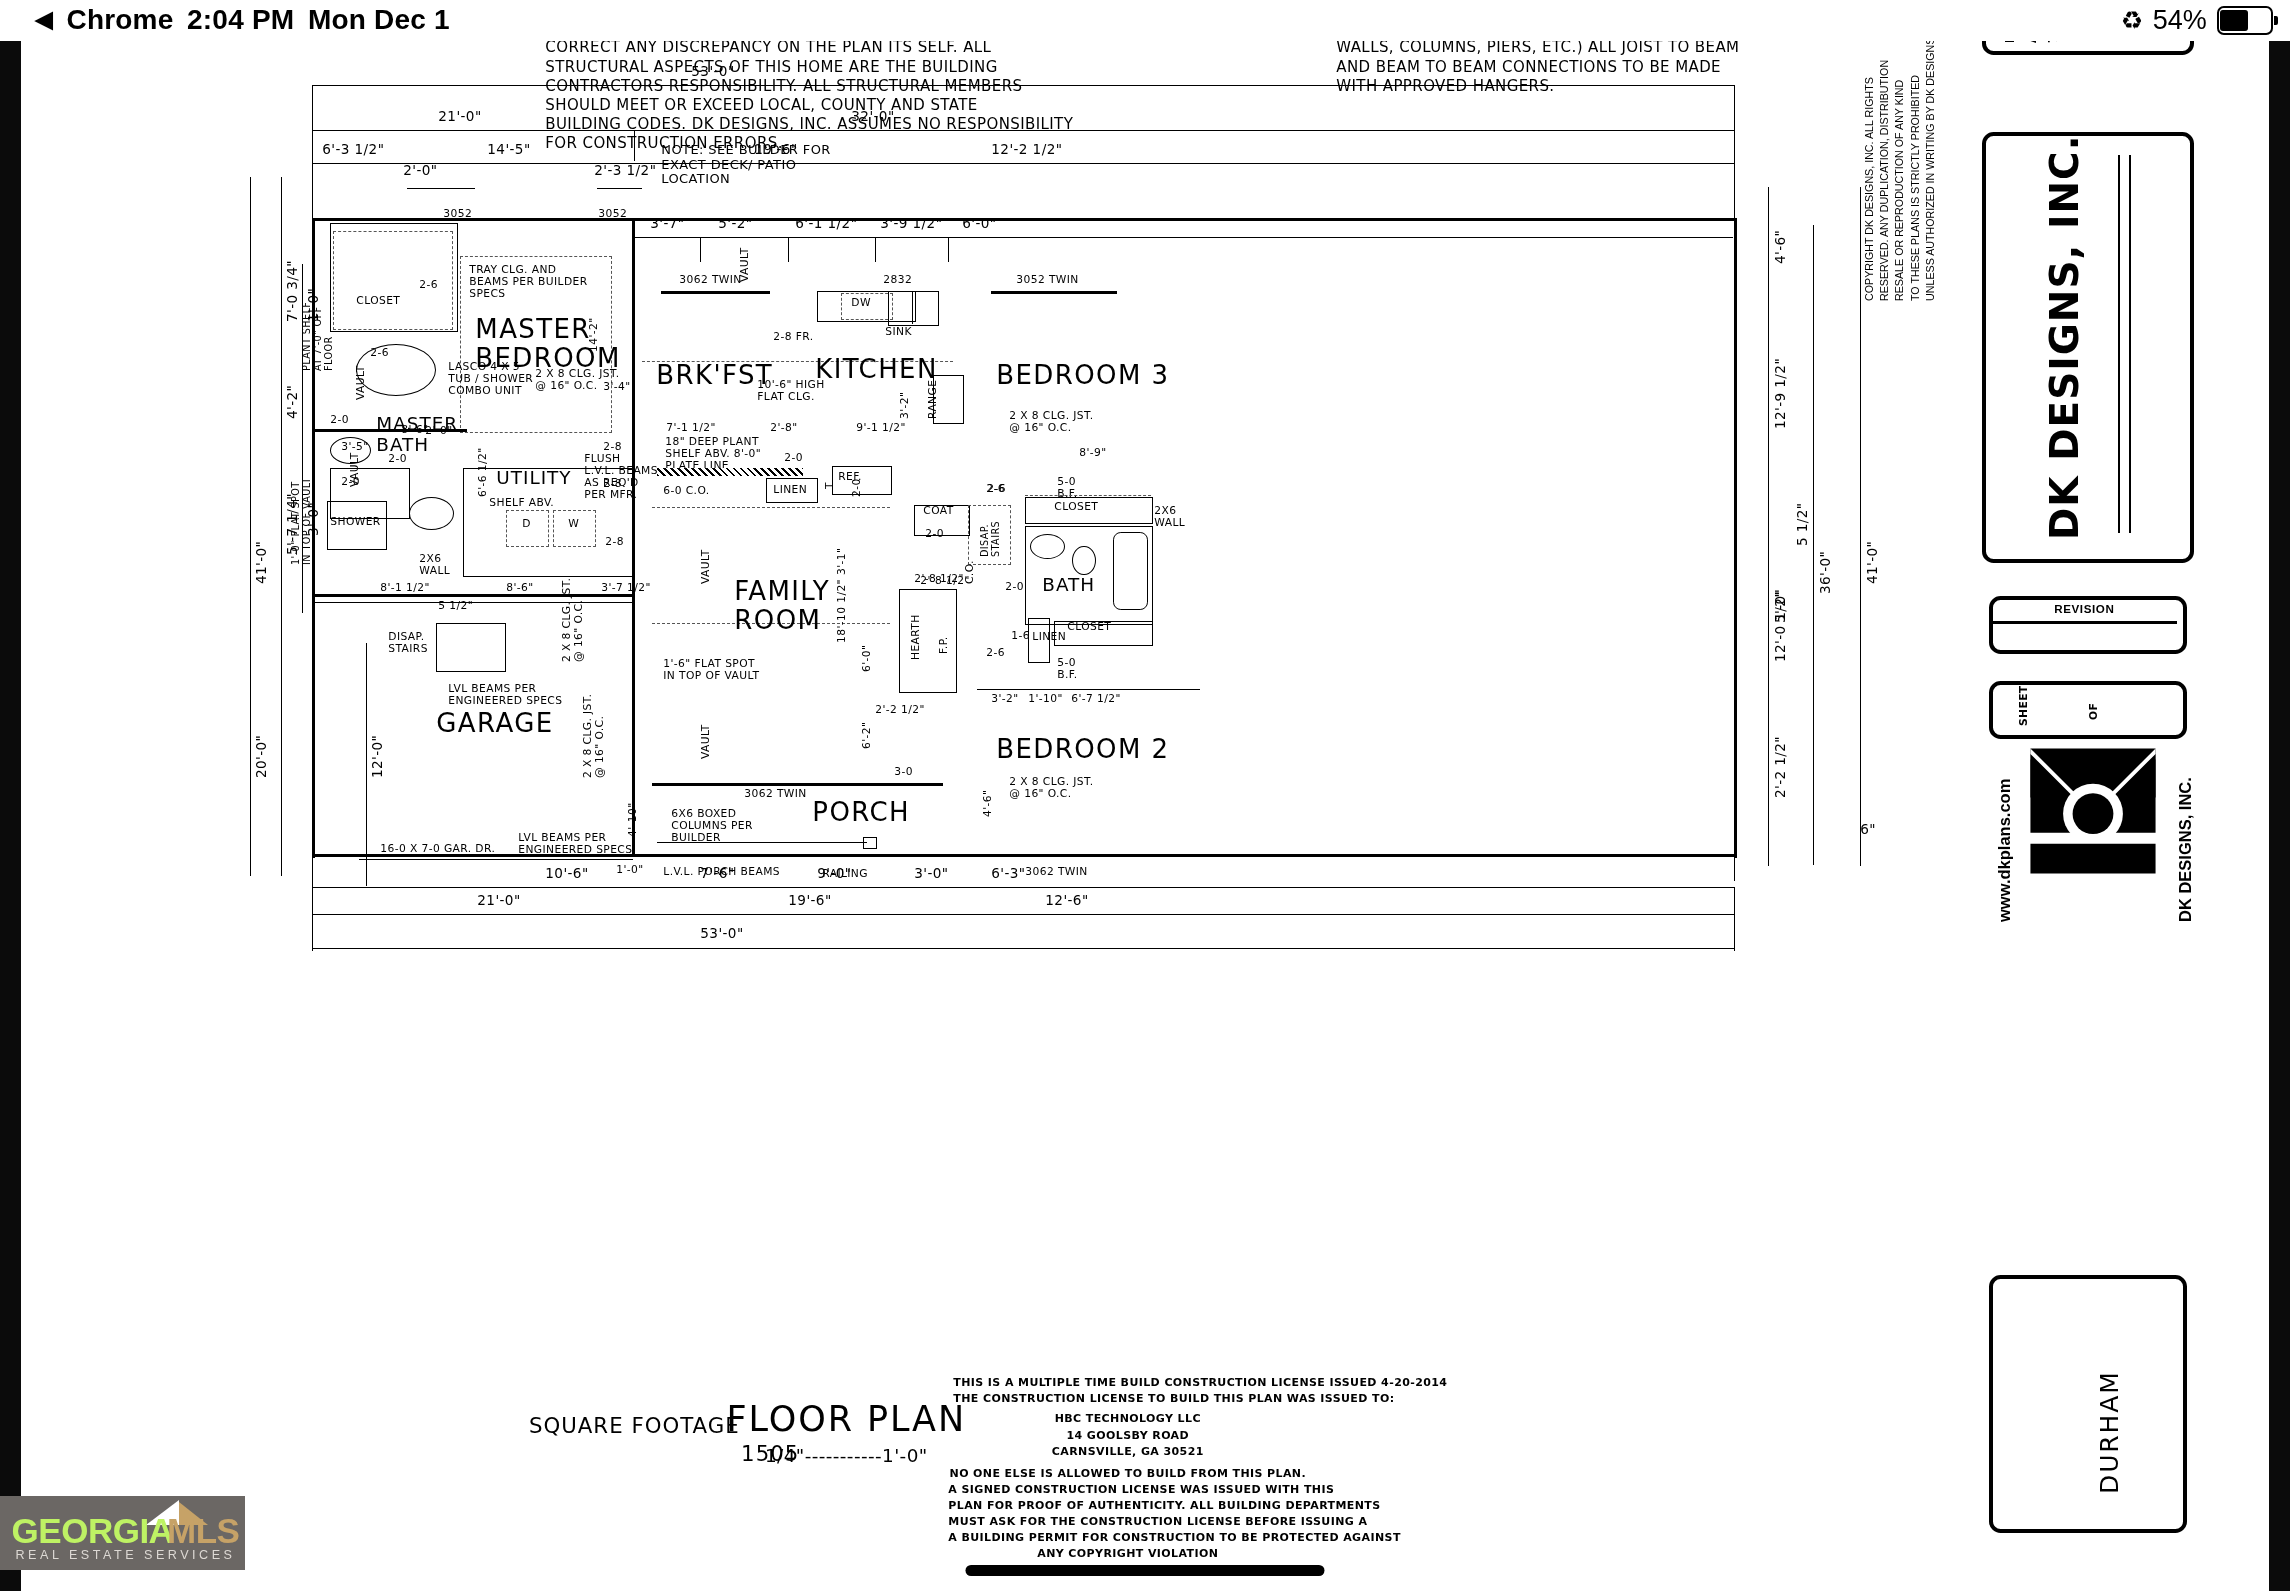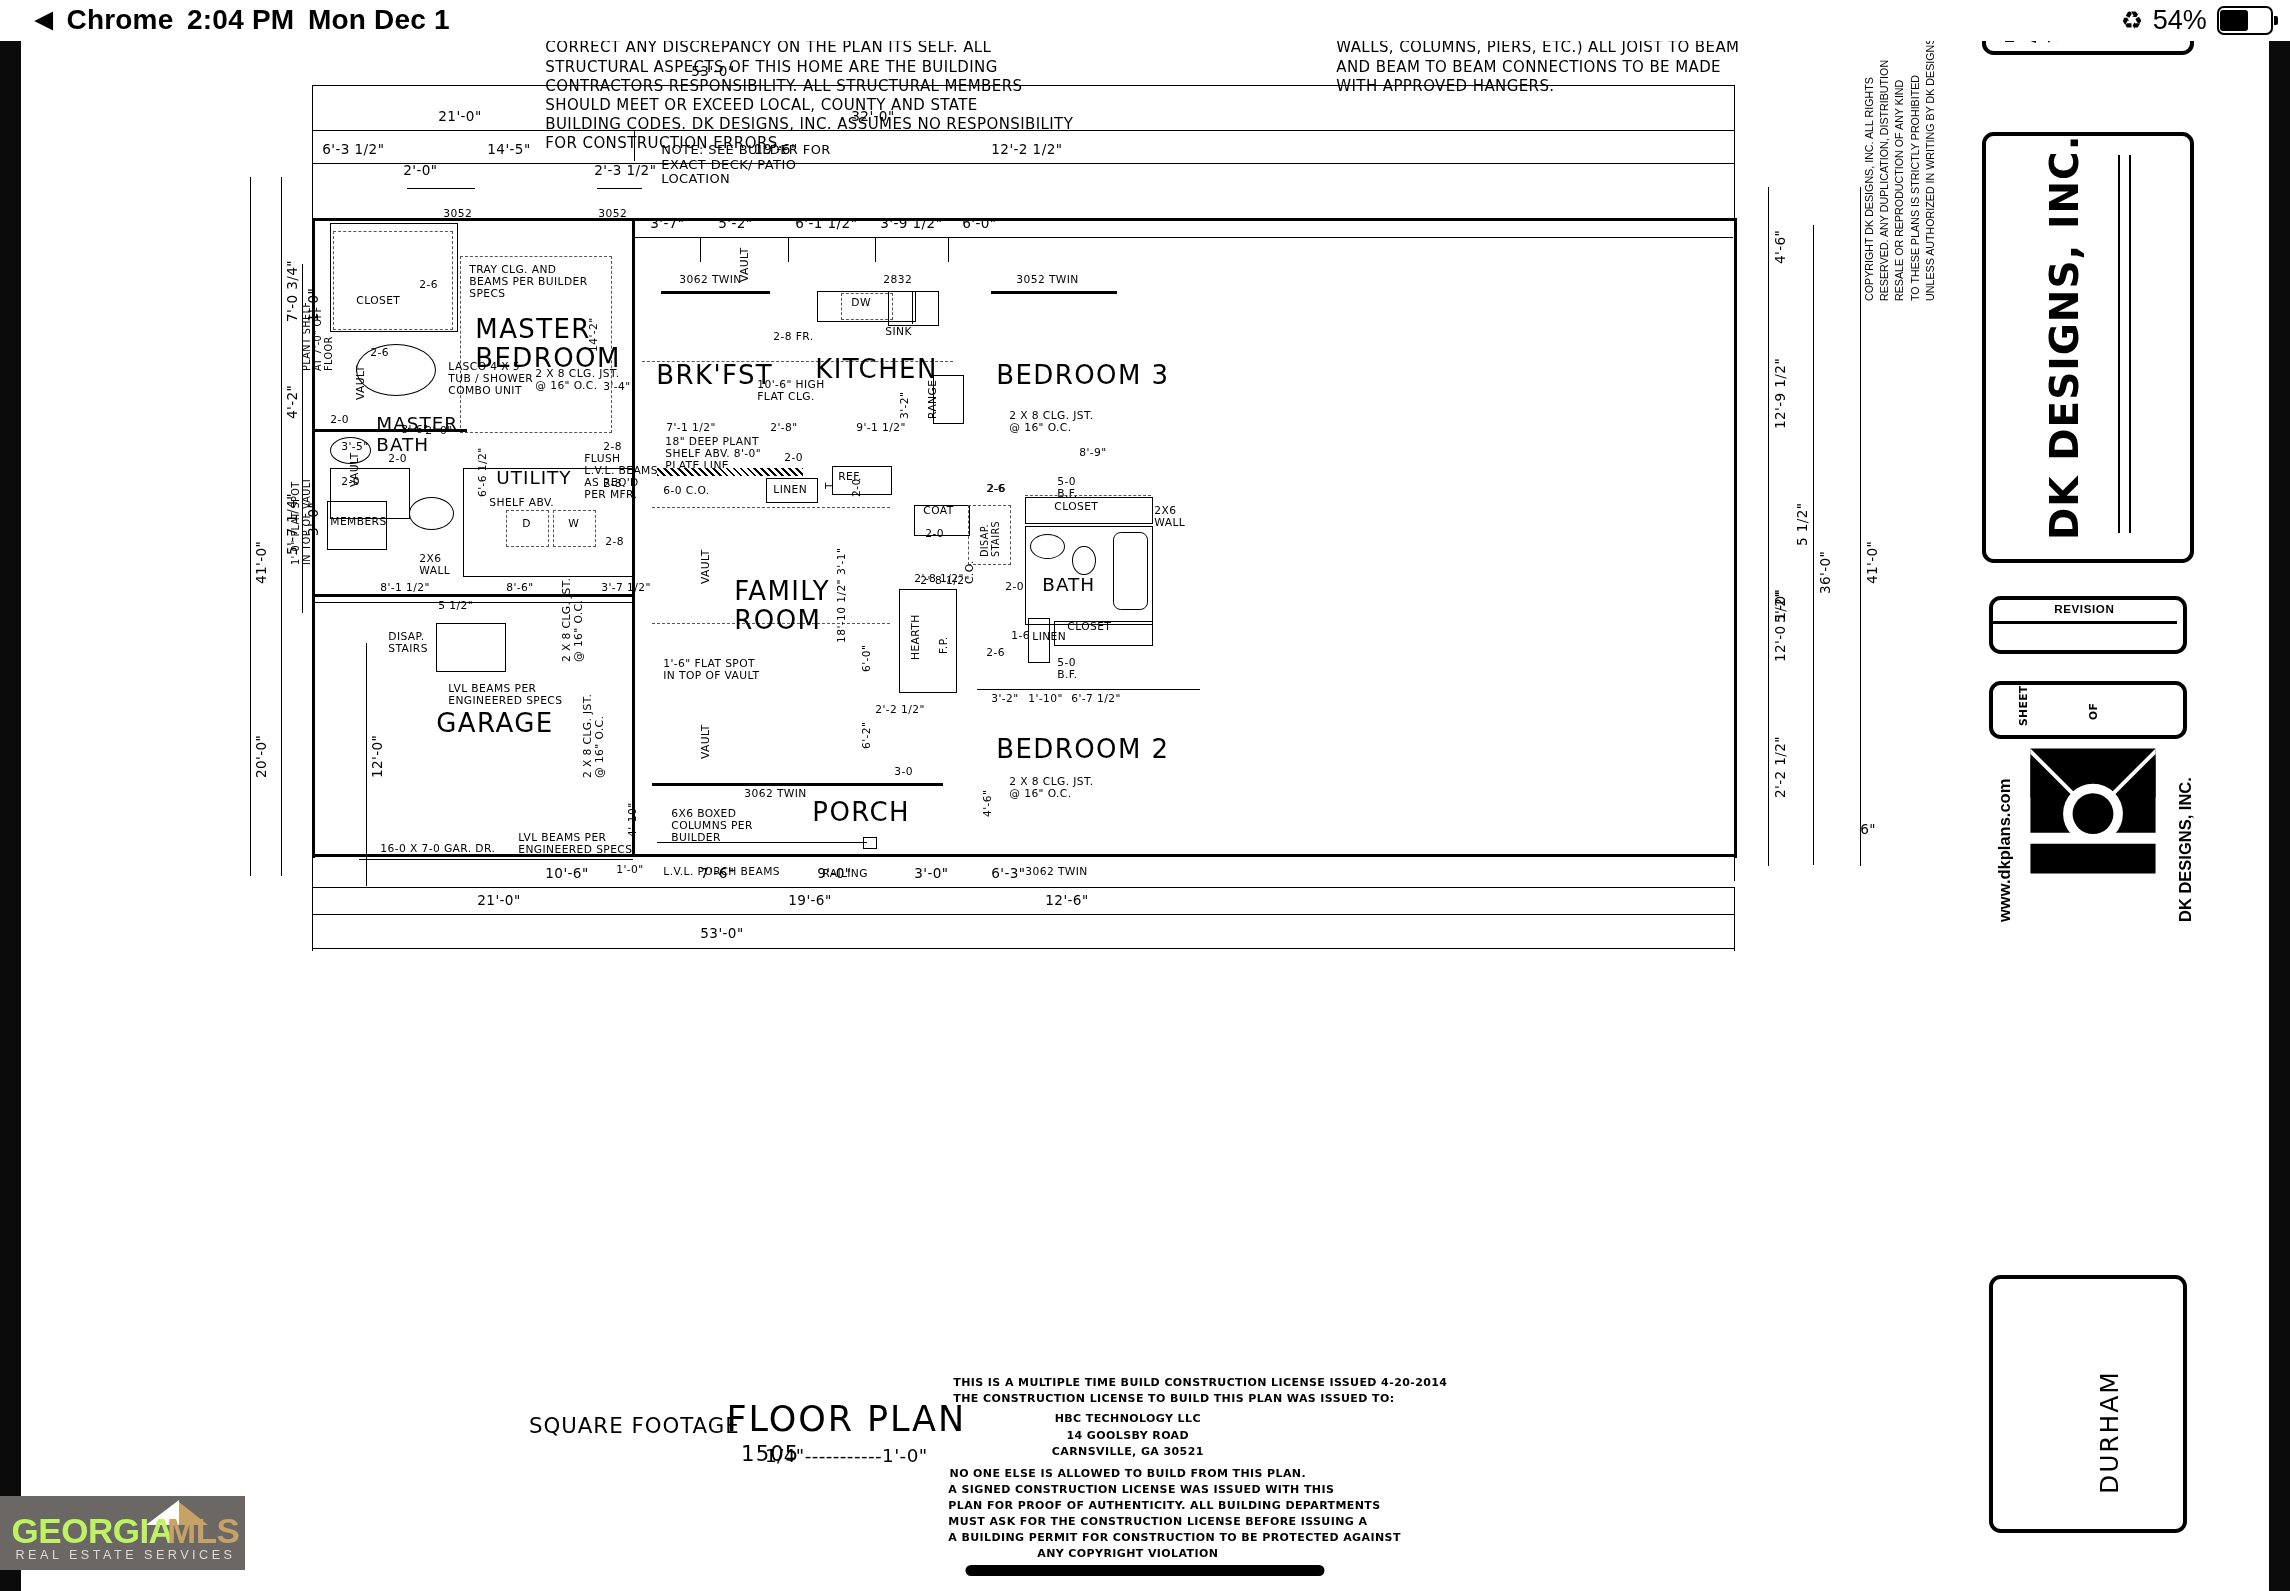--- a/index.html
+++ b/index.html
@@ -210,21 +210,21 @@
 
     <div class="hw" style="left:291px;top:388px;width:155px;"></div>
     <div class="lbl tiny hand" style="left:309px;top:373px;">2-0</div>
     <div class="lbl room-sm hand" style="left:355px;top:373px;">MASTER
 BATH</div>
     <div class="lbl tiny hand" style="left:320px;top:400px;">3'-5"</div>
     <div class="lbl tiny hand" style="left:367px;top:412px;">2-0</div>
     <div class="box" style="left:309px;top:427px;width:78px;height:49px;"></div>
     <div class="lbl tiny hand rot90" style="left:328px;top:446px;">VAULT</div>
     <div class="box" style="left:306px;top:460px;width:58px;height:47px;"></div>
-    <div class="lbl tiny hand" style="left:309px;top:475px;">MEMBERS</div>
+    <div class="lbl tiny hand" style="left:309px;top:475px;">SHOWER</div>
     <div class="box" style="left:309px;top:396px;width:39px;height:25px;border-radius:50%;"></div>
     <div class="box" style="left:388px;top:456px;width:43px;height:31px;border-radius:50%;"></div>
     <div class="lbl tiny hand" style="left:320px;top:435px;">2-0</div>
 
     <div class="boxw" style="left:442px;top:427px;width:170px;height:107px;"></div>
     <div class="lbl room-sm hand" style="left:475px;top:427px;">UTILITY</div>
     <div class="lbl tiny hand" style="left:468px;top:456px;">SHELF ABV.</div>
     <div class="dashbox" style="left:485px;top:469px;width:41px;height:35px;"></div>
     <div class="dashbox" style="left:532px;top:469px;width:41px;height:35px;"></div>
     <div class="lbl tiny hand" style="left:501px;top:477px;">D</div>

